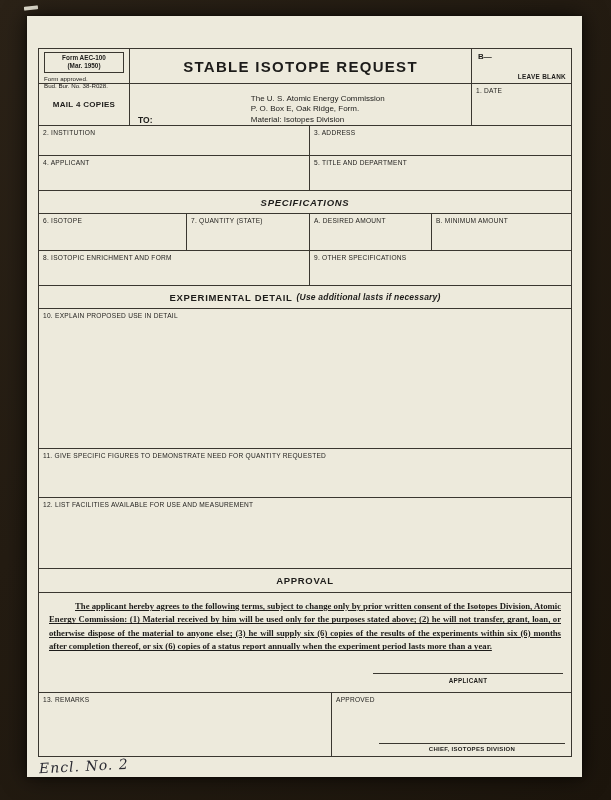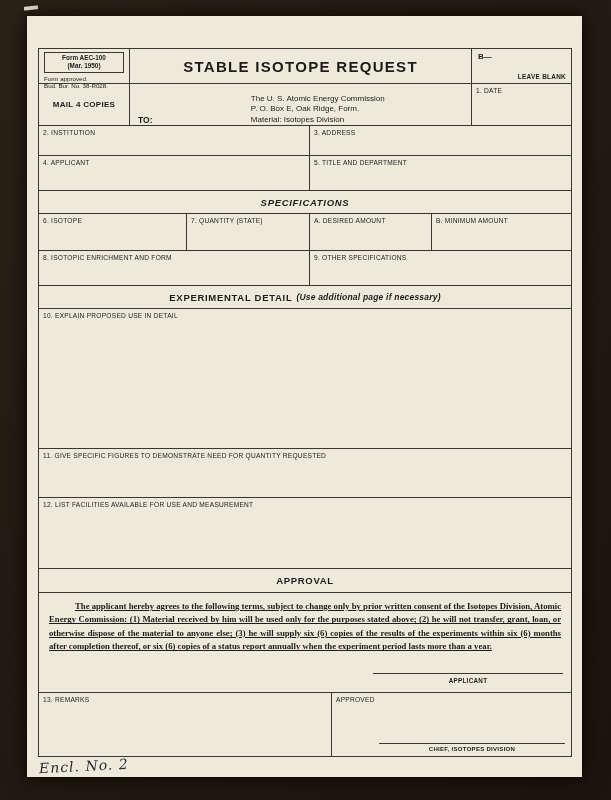--- a/index.html
+++ b/index.html
@@ -176,21 +176,21 @@
           <div class="lbl">8. ISOTOPIC ENRICHMENT AND FORM</div>
         </div>
         <div class="cell grow">
           <div class="lbl">9. OTHER SPECIFICATIONS</div>
         </div>
       </div>
 
       <div class="row h-exph">
         <div class="cell grow sec-head">
           <span>EXPERIMENTAL DETAIL</span>
-          <span class="sec-note">(Use additional page if necessary)</span>
+          <span class="sec-note">(Use additional lasts if necessary)</span>
         </div>
       </div>
 
       <div class="row h-b10">
         <div class="cell grow">
           <div class="lbl">10. EXPLAIN PROPOSED USE IN DETAIL</div>
         </div>
       </div>
 
       <div class="row h-b11">

